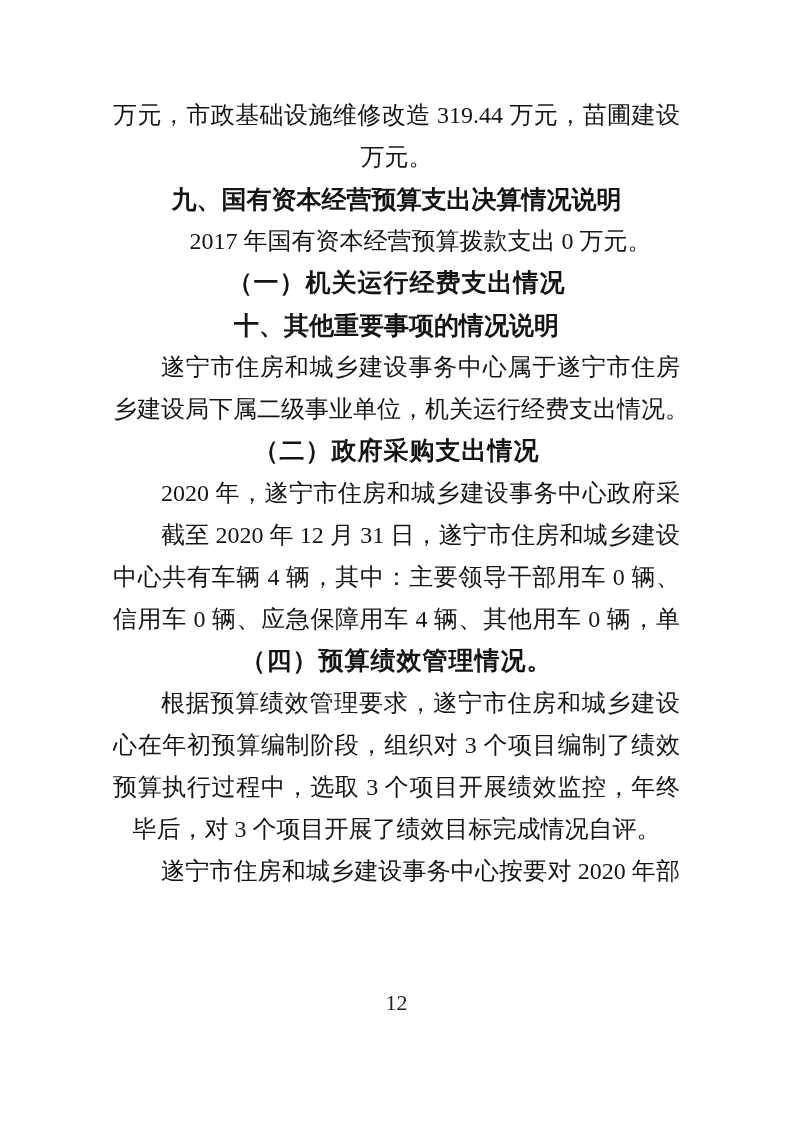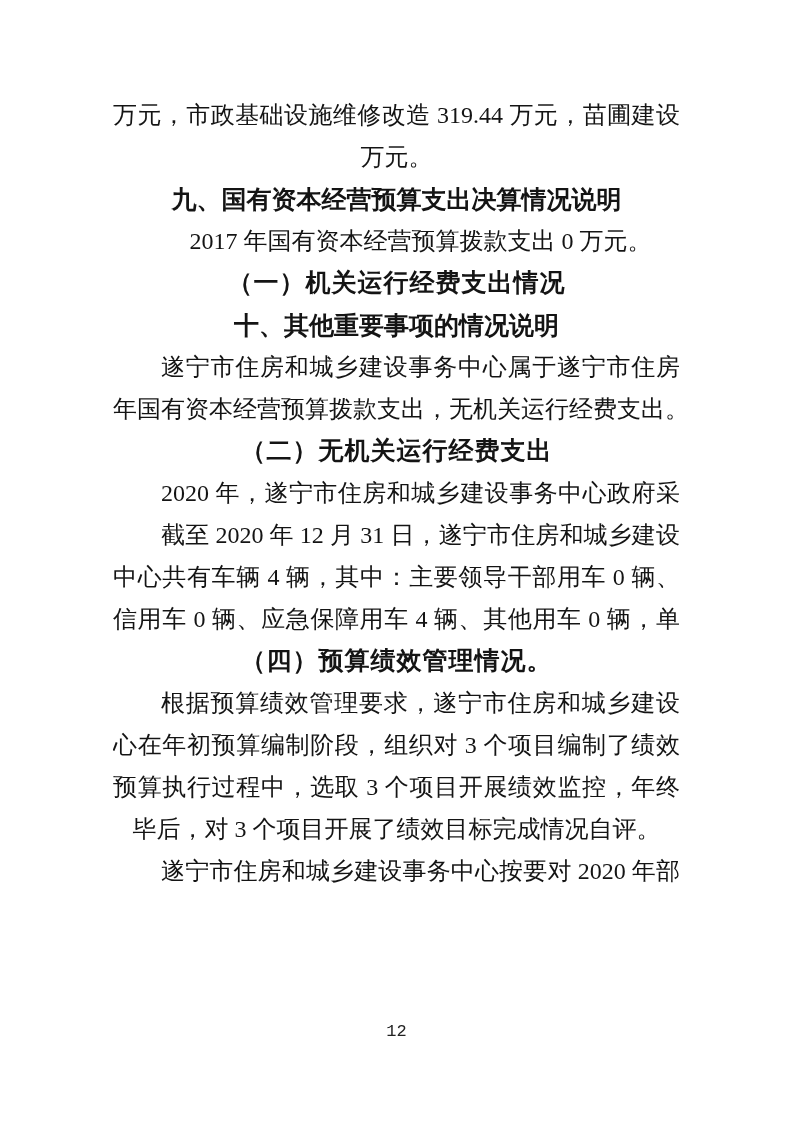--- a/index.html
+++ b/index.html
@@ -48,42 +48,42 @@
   }
   .line.heading-minor {
     font-family: "Liberation Serif", "DejaVu Serif", serif;
     font-weight: 700;
     font-size: 25px;
     letter-spacing: 1px;
   }
   .page-number {
     position: absolute;
     left: 0;
-    top: 1022px;
+    top: 990px;
     width: 100%;
     text-align: center;
-    font-size: 17px;
-    font-family: Liberation Mono, monospace;
+    font-size: 22px;
+    font-family: Liberation Serif, serif;
     color: #222222;
   }
 </style>
 </head>
 <body>
 
 <div class="page">
   <div class="content">
       <div class="line body fill">万元，市政基础设施维修改造 319.44 万元，苗圃建设 110.77</div>
       <div class="line body">万元。</div>
       <div class="line heading-major">九、国有资本经营预算支出决算情况说明</div>
       <div class="line body indent">2017 年国有资本经营预算拨款支出 0 万元。</div>
       <div class="line heading-minor">（一）机关运行经费支出情况</div>
       <div class="line heading-major">十、其他重要事项的情况说明</div>
       <div class="line body indent fill">遂宁市住房和城乡建设事务中心属于遂宁市住房和城</div>
-      <div class="line body">年国有资本经营预算拨款支出，无机关运行经费支出。</div>
-      <div class="line heading-minor">（二）无机关运行经费支出</div>
+      <div class="line body">乡建设局下属二级事业单位，机关运行经费支出情况。</div>
+      <div class="line heading-minor">（二）政府采购支出情况</div>
       <div class="line body indent fill">2020 年，遂宁市住房和城乡建设事务中心政府采购支出</div>
       <div class="line body indent fill">截至 2020 年 12 月 31 日，遂宁市住房和城乡建设事务</div>
       <div class="line body fill">中心共有车辆 4 辆，其中：主要领导干部用车 0 辆、机要通</div>
       <div class="line body fill">信用车 0 辆、应急保障用车 4 辆、其他用车 0 辆，单价 50 万</div>
       <div class="line heading-minor">（四）预算绩效管理情况。</div>
       <div class="line body indent fill">根据预算绩效管理要求，遂宁市住房和城乡建设事务中</div>
       <div class="line body fill">心在年初预算编制阶段，组织对 3 个项目编制了绩效目标，</div>
       <div class="line body fill">预算执行过程中，选取 3 个项目开展绩效监控，年终执行完</div>
       <div class="line body">毕后，对 3 个项目开展了绩效目标完成情况自评。</div>
       <div class="line body indent fill">遂宁市住房和城乡建设事务中心按要对 2020 年部门整</div>

